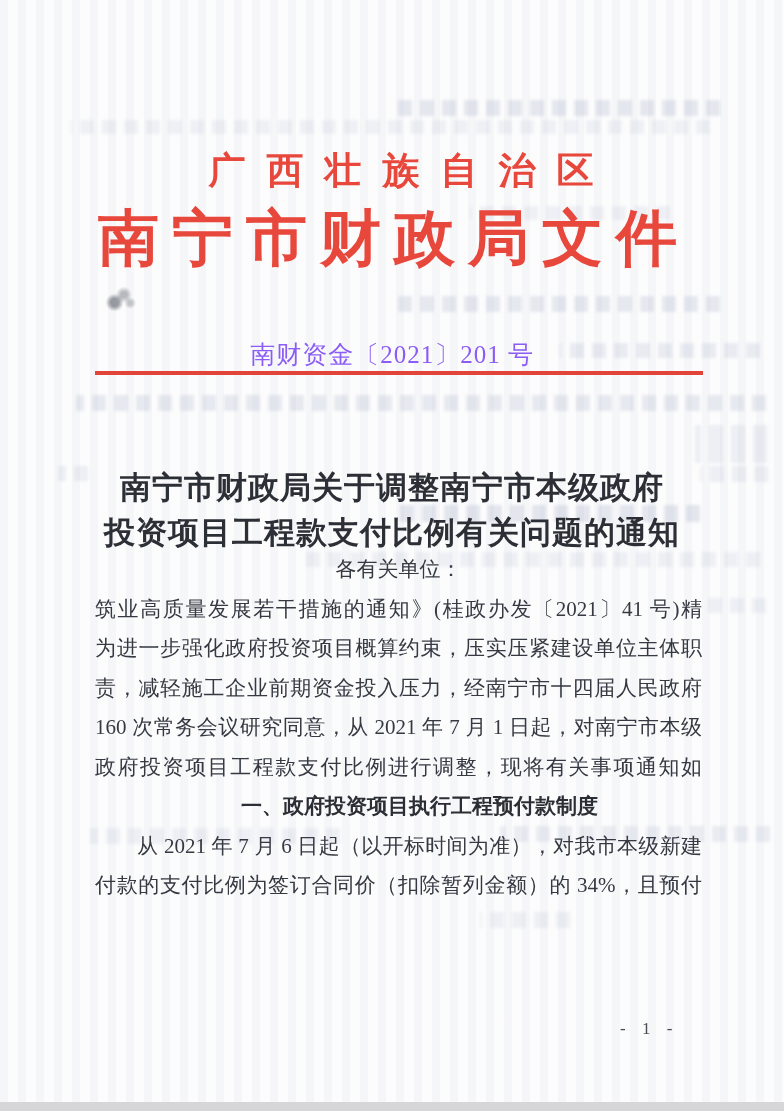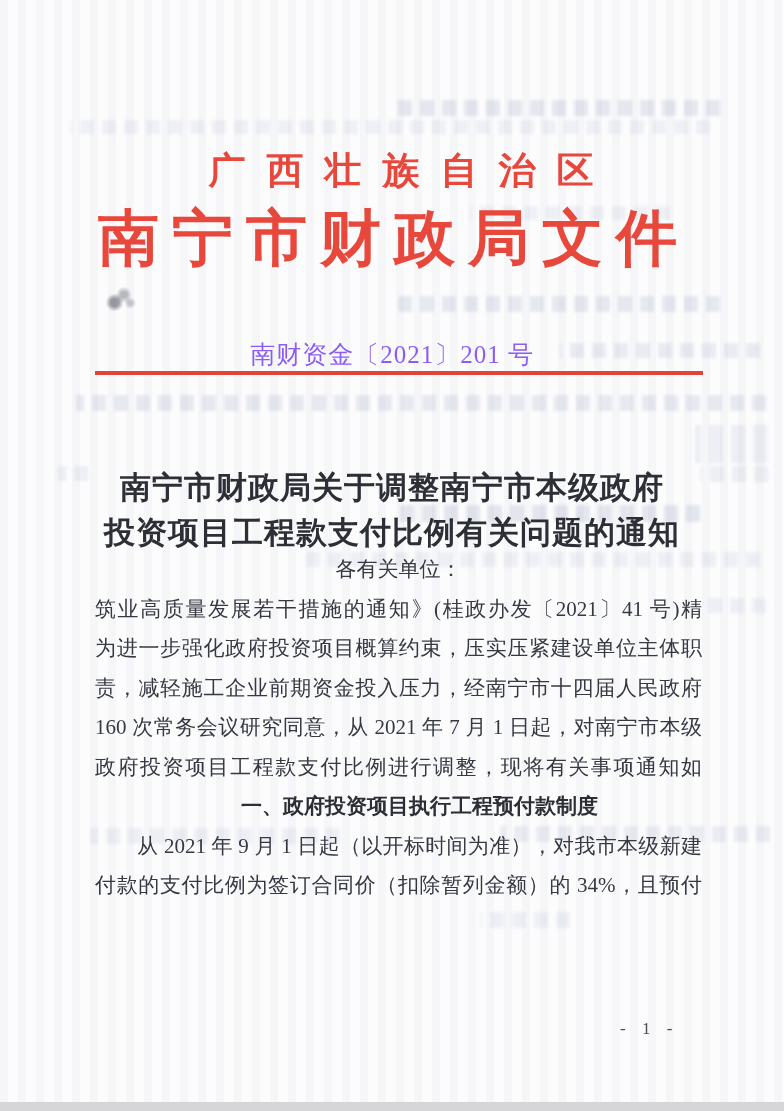--- a/index.html
+++ b/index.html
@@ -131,21 +131,21 @@
   </div>
 
   <div class="body-text">
     <div class="bl">各有关单位：</div>
     <div class="bl fill">筑业高质量发展若干措施的通知》(桂政办发〔2021〕41 号)精神，</div>
     <div class="bl fill">为进一步强化政府投资项目概算约束，压实压紧建设单位主体职</div>
     <div class="bl fill">责，减轻施工企业前期资金投入压力，经南宁市十四届人民政府</div>
     <div class="bl fill">160 次常务会议研究同意，从 2021 年 7 月 1 日起，对南宁市本级</div>
     <div class="bl fill">政府投资项目工程款支付比例进行调整，现将有关事项通知如下：</div>
     <div class="bl ind bold">一、政府投资项目执行工程预付款制度</div>
-    <div class="bl ind fill">从 2021 年 9 月 1 日起（以开标时间为准），对我市本级新建</div>
+    <div class="bl ind fill">从 2021 年 7 月 6 日起（以开标时间为准），对我市本级新建</div>
     <div class="bl fill">付款的支付比例为签订合同价（扣除暂列金额）的 34%，且预付</div>
   </div>
 
   <div class="page-number">- 1 -</div>
 
   <div class="scan-edge"></div>
 
 </div>
 
 </body></html>

